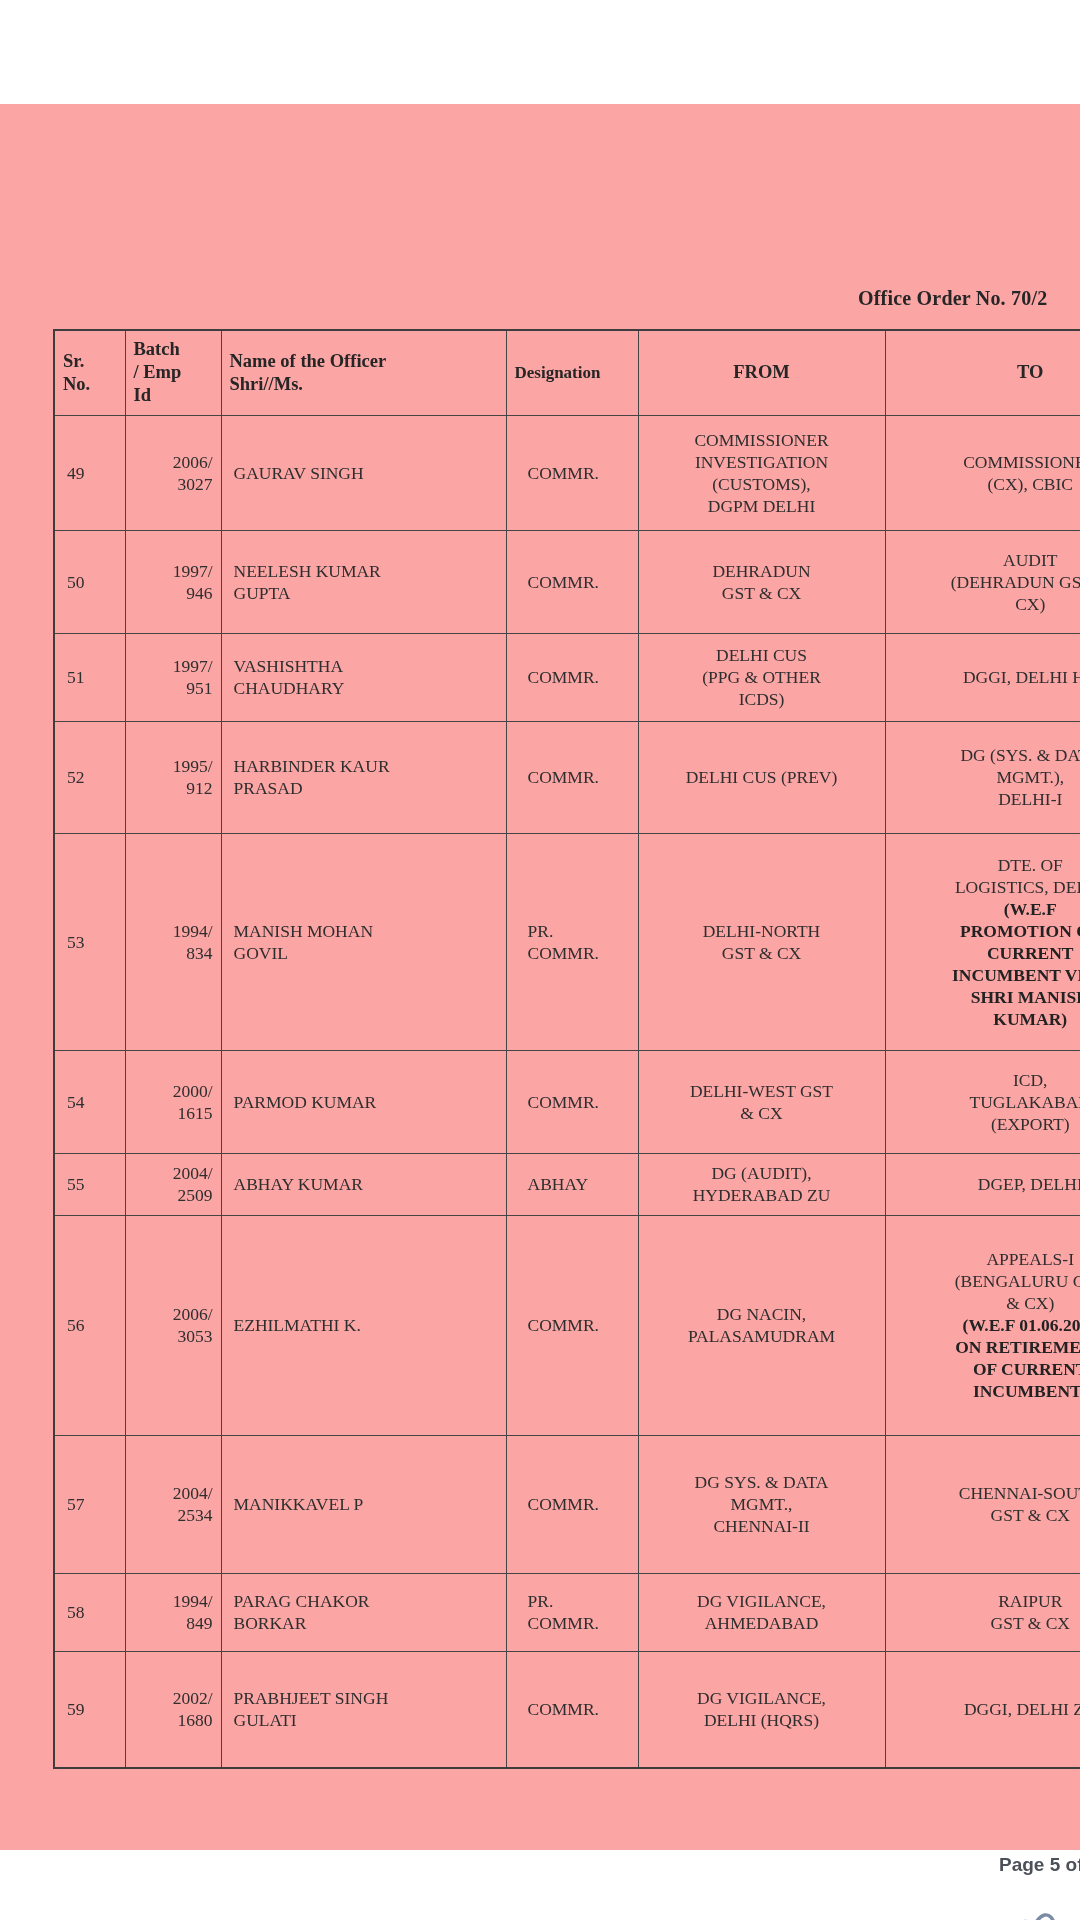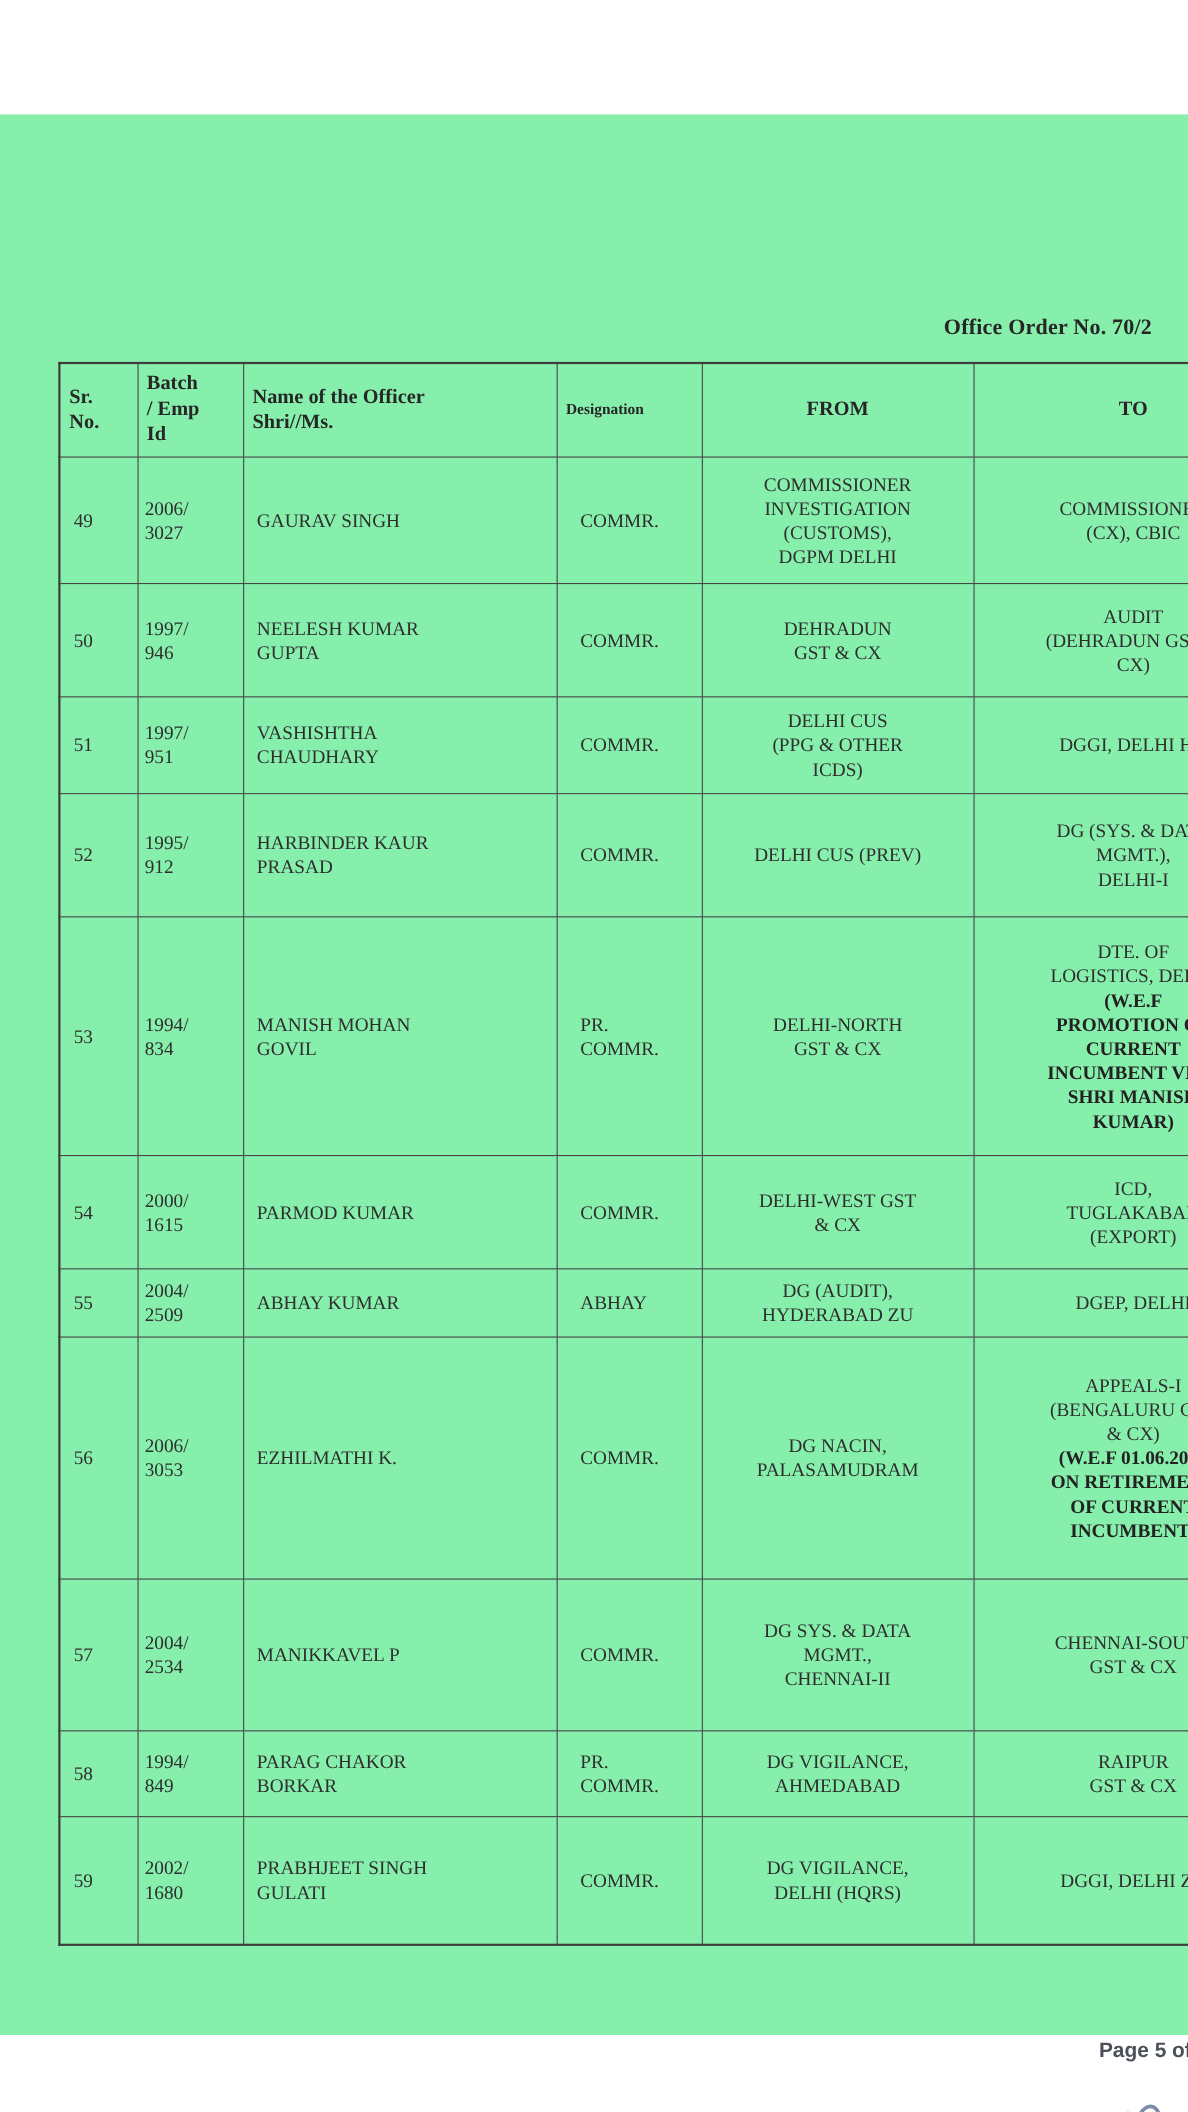--- a/index.html
+++ b/index.html
@@ -6,21 +6,21 @@
     margin: 0; padding: 0;
     width: 1080px; height: 1920px;
     overflow: hidden;
     background: #ffffff;
     font-family: "Liberation Serif", serif;
   }
   .scan-page {
     position: absolute;
     left: 0; top: 104px;
     width: 1080px; height: 1746px;
-    background: #86efac;
+    background: #fca5a5;
   }
   .order-ref {
     position: absolute;
     left: 858px; top: 183px;
     font-size: 20px;
     font-weight: bold;
     color: #262626;
     white-space: nowrap;
     letter-spacing: 0.2px;
   }
@@ -41,29 +41,29 @@
     color: #2e2e2e;
     overflow: visible;
   }
   .order-table th {
     font-size: 18.5px;
     font-weight: bold;
     line-height: 23px;
     text-align: left;
     color: #262626;
   }
-  .order-table th.col-designation { font-size: 14px; }
+  .order-table th.col-designation { font-size: 17px; }
   .order-table th.col-from, .order-table th.col-to { text-align: center; }
   .order-table td {
     font-size: 17.5px;
     line-height: 22px;
   }
   .order-table td .ln { white-space: nowrap; }
   td.cell-sr  { padding-left: 12px; }
-  td.cell-batch { padding-left: 6px; }
+  td.cell-batch { padding-left: 6px; text-align: right; }
   td.cell-name { padding-left: 12px; }
   td.cell-designation { padding-left: 21px; }
   td.cell-from, td.cell-to { text-align: center; }
   td.cell-to .bold { font-weight: bold; color: #222; }
   .page-footer {
     position: absolute;
     left: 999px; top: 1750px;
     font-family: "Liberation Sans", sans-serif;
     font-size: 19px;
     font-weight: bold;

